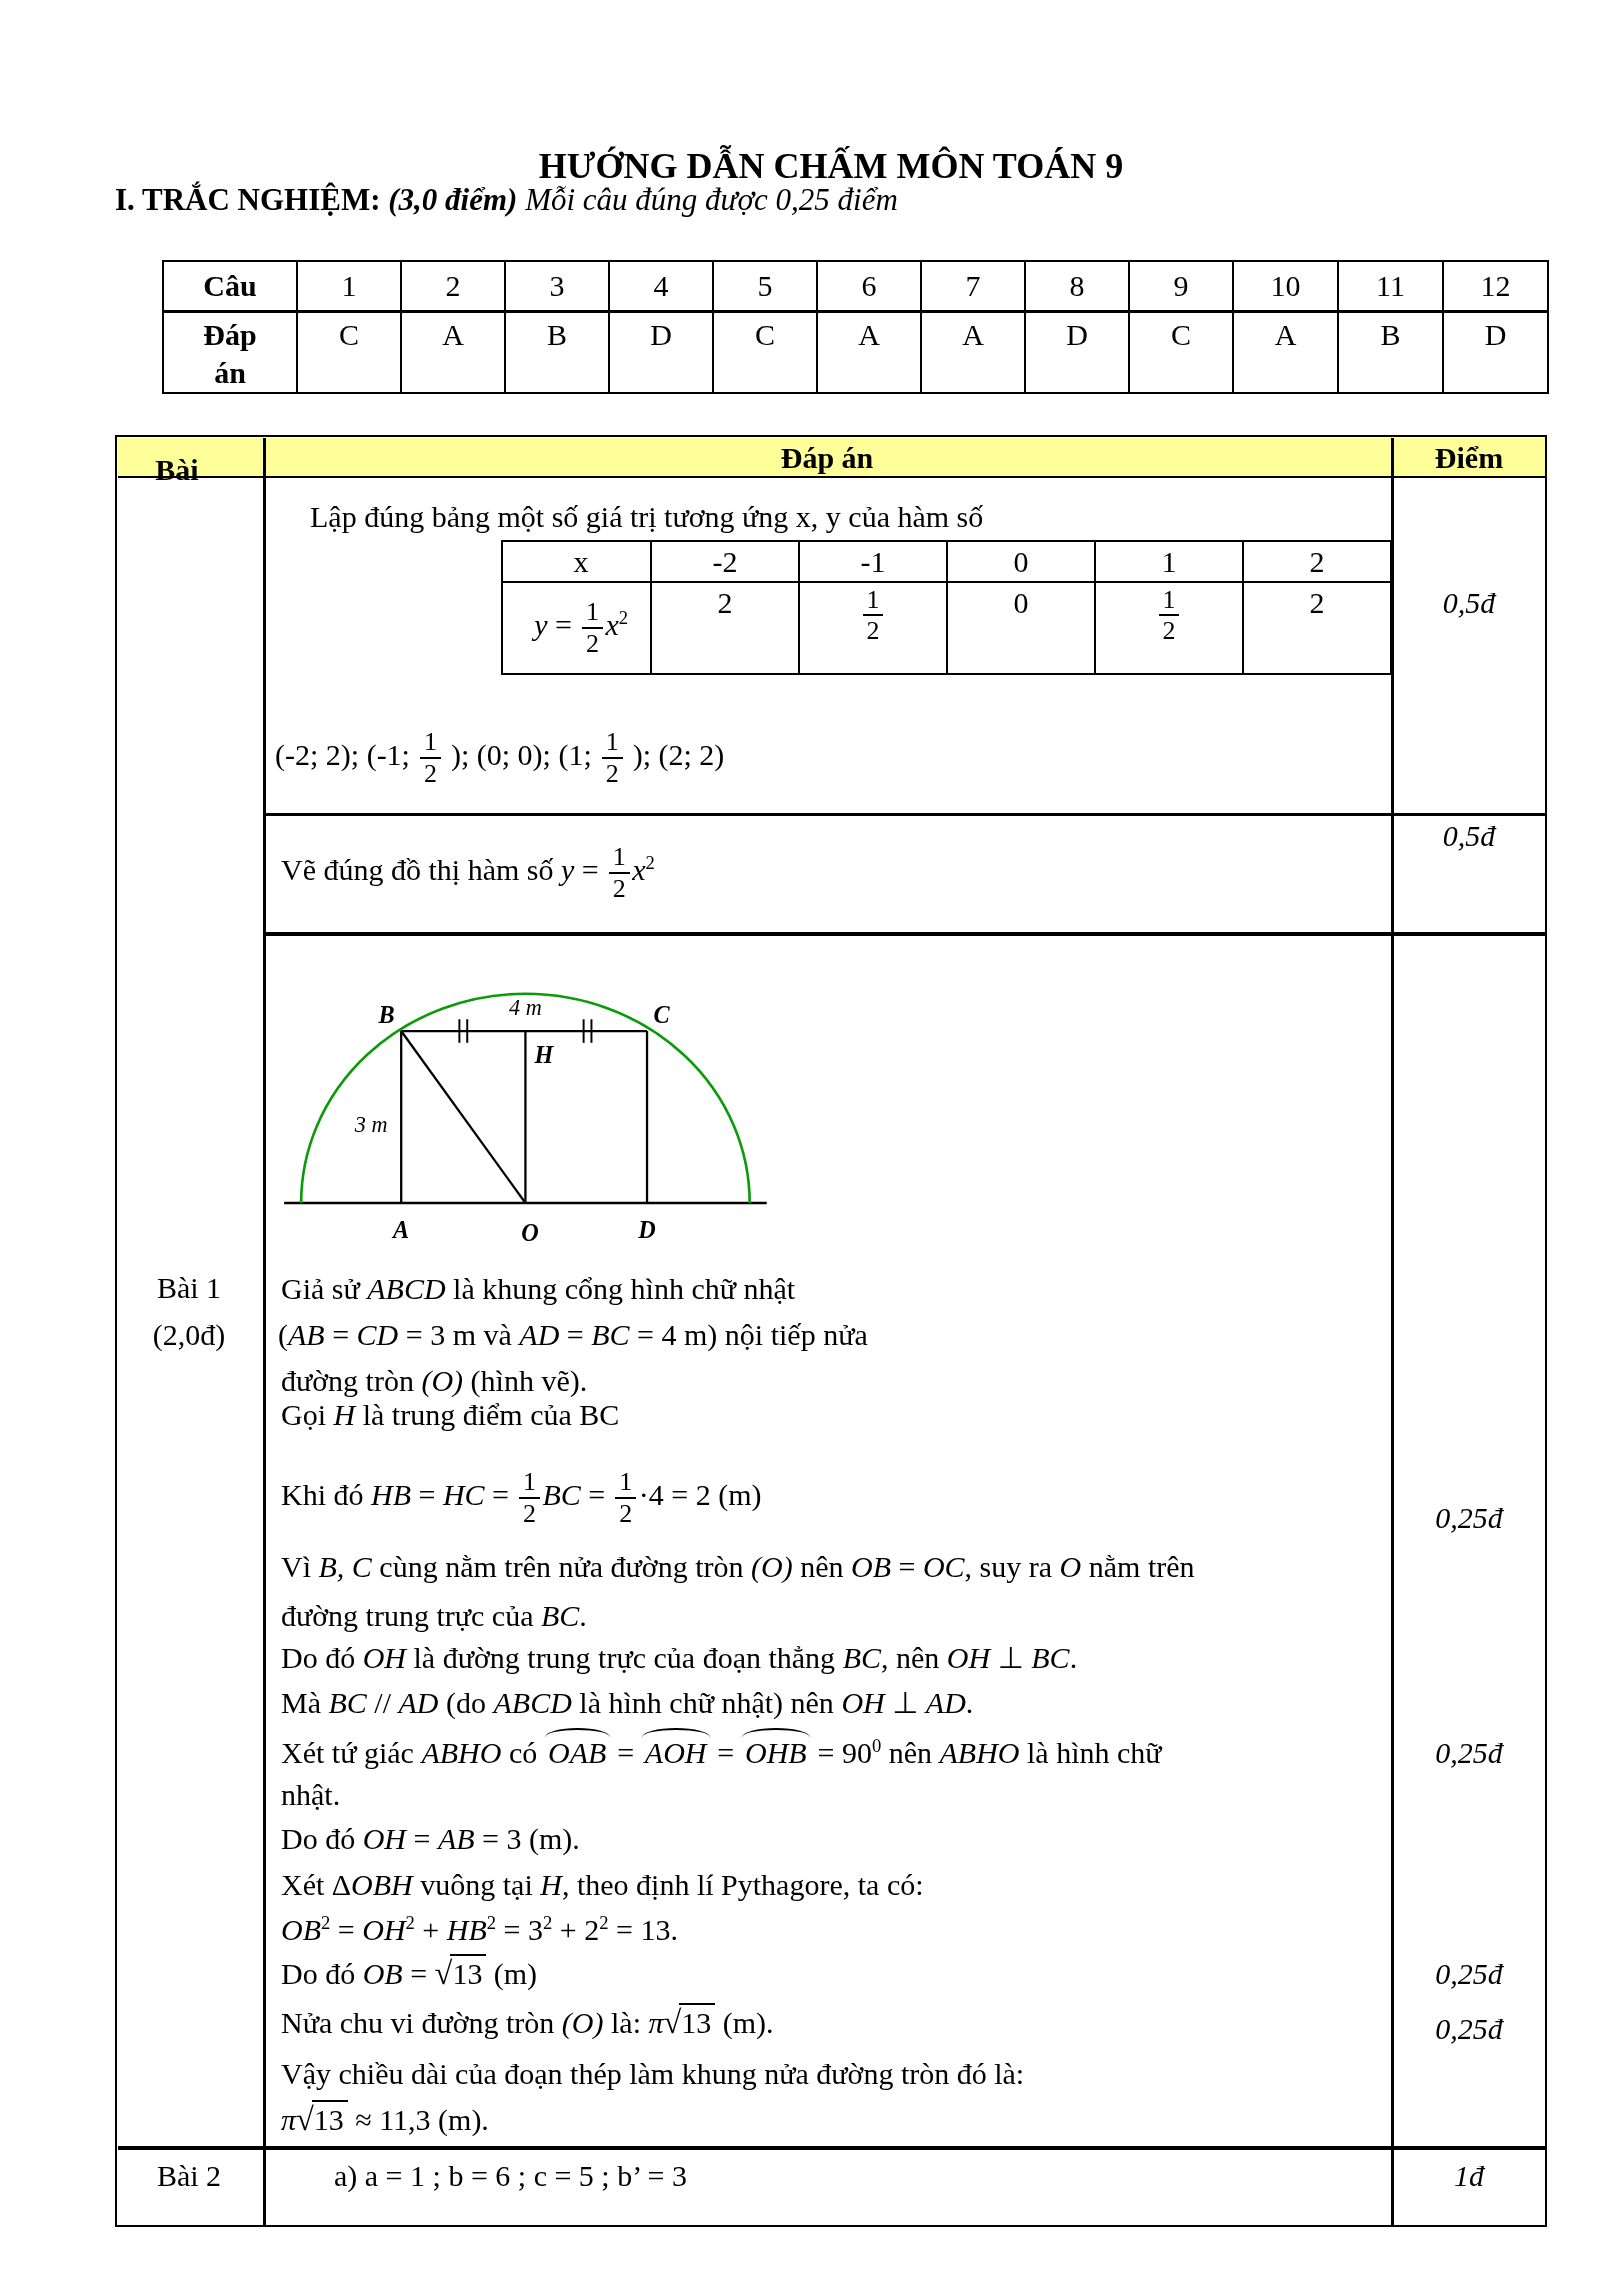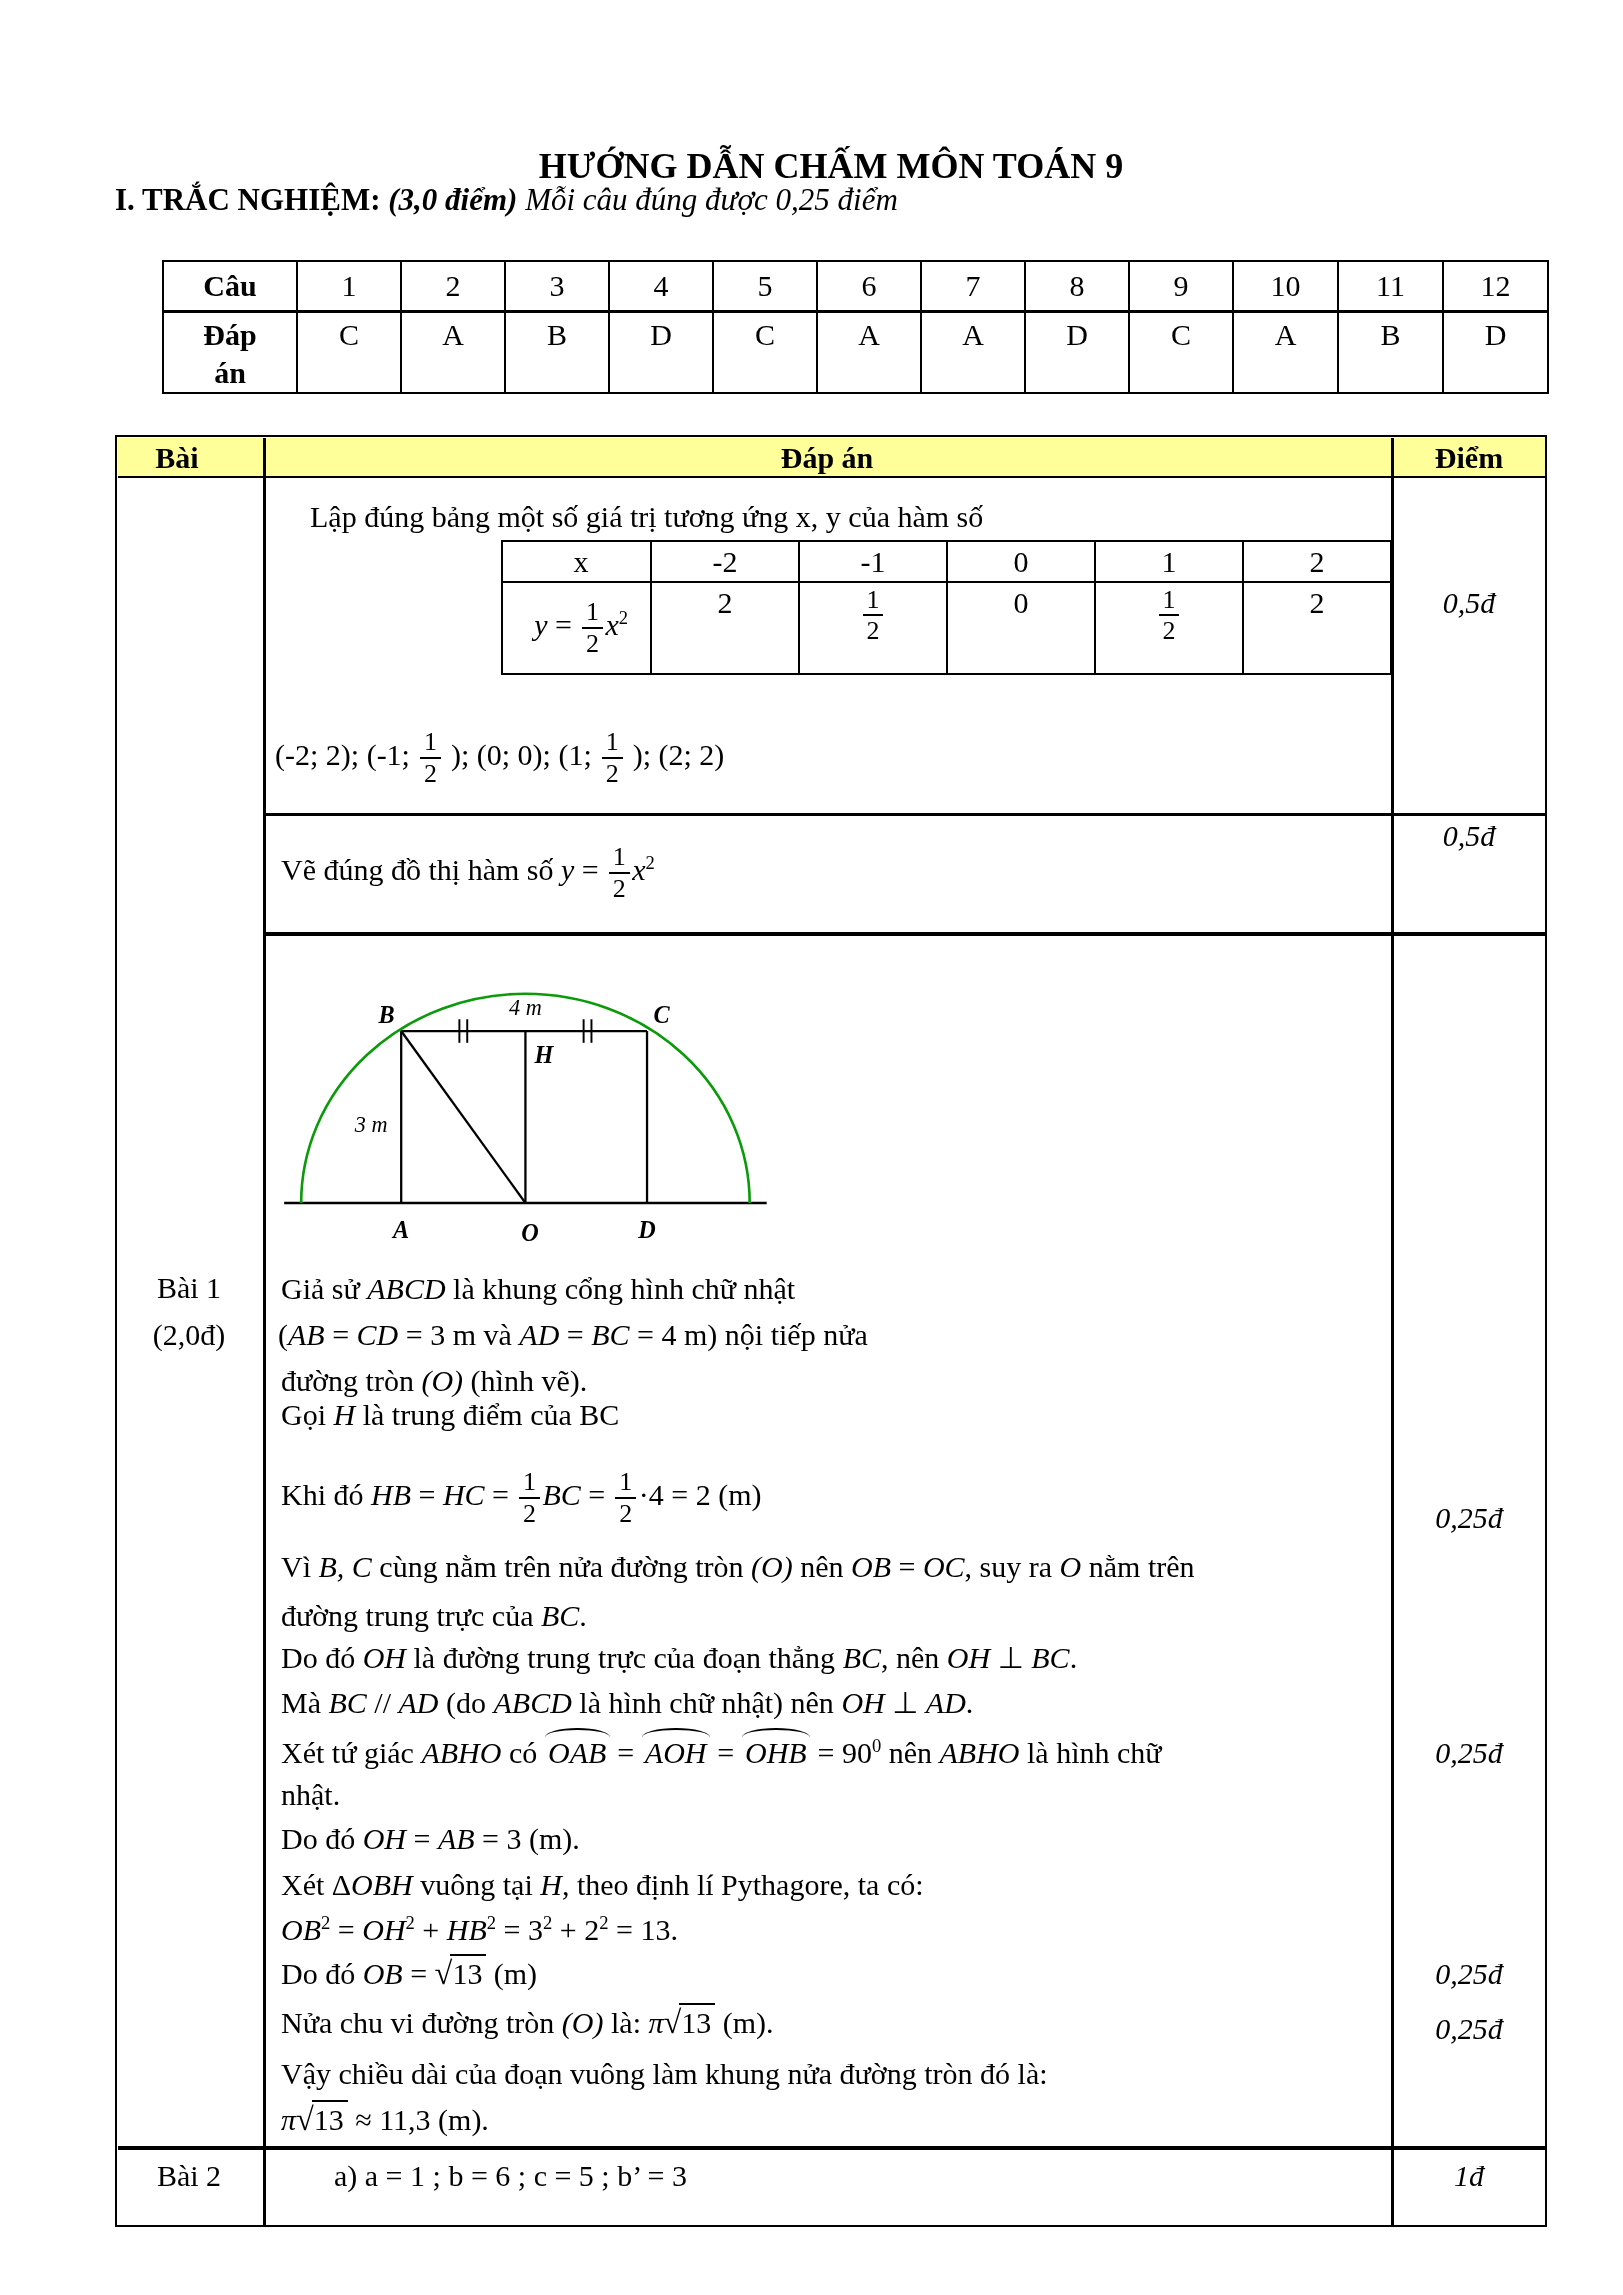--- a/index.html
+++ b/index.html
@@ -127,21 +127,21 @@
 
 
   <div class="t2box" style="left:115px; top:435px; width:1432px; height:1792px;"></div>
   <div class="t2head" style="left:118px; top:438px; width:1427px; height:40px;"></div>
   <div class="bar" style="left:263px; top:438px; width:2.6px; height:1787px;"></div>
   <div class="bar" style="left:1391px; top:438px; width:2.6px; height:1787px;"></div>
   <div class="bar" style="left:266px; top:813px; width:1279px; height:2.6px;"></div>
   <div class="bar" style="left:266px; top:932px; width:1279px; height:3.9px;"></div>
   <div class="bar" style="left:118px; top:2146px; width:1427px; height:3.9px;"></div>
 
-  <div class="hcell" style="left:115px; top:441px; width:124px;">Bài</div>
+  <div class="hcell" style="left:115px; top:453px; width:124px;">Bài</div>
   <div class="hcell" style="left:263px; top:441px; width:1128px;">Đáp án</div>
   <div class="hcell" style="left:1391px; top:441px; width:156px;">Điểm</div>
 
   <div class="abs ctr" style="left:115px; top:1269px; width:148px; height:37px; line-height:37px;">Bài 1</div>
   <div class="abs ctr" style="left:115px; top:1316px; width:148px; height:37px; line-height:37px;">(2,0đ)</div>
   <div class="abs ctr" style="left:115px; top:2157px; width:148px; height:37px; line-height:37px;">Bài 2</div>
 
   <div class="line" style="left:286px; top:498px;margin-left:24px;"><span>Lập đúng bảng một số giá trị tương ứng x, y của hàm số</span></div>
 
   <table class="vt abs" style="left:501px; top:540px; width:891px;">
@@ -208,21 +208,21 @@
   <div class="line" style="left:281px; top:1597px;"><span>đường trung trực của </span><span class="it">BC</span><span>.</span></div>
   <div class="line" style="left:281px; top:1639px;"><span>Do đó </span><span class="it">OH</span><span>  là đường trung trực của đoạn thẳng </span><span class="it">BC</span><span>, nên </span><span class="it">OH</span><span> ⊥ </span><span class="it">BC</span><span>.</span></div>
   <div class="line" style="left:281px; top:1684px;"><span>Mà </span><span class="it">BC</span><span> // </span><span class="it">AD</span><span>  (do  </span><span class="it">ABCD</span><span>  là hình chữ nhật) nên </span><span class="it">OH</span><span> ⊥ </span><span class="it">AD</span><span>.</span></div>
   <div class="line" style="left:281px; top:1734px;"><span>Xét tứ giác  </span><span class="it">ABHO</span><span>  có </span><span class="hat">OAB</span><span> = </span><span class="hat">AOH</span><span> = </span><span class="hat">OHB</span><span> = 90</span><span class="sup">0</span><span> nên  </span><span class="it">ABHO</span><span>  là hình chữ</span></div>
   <div class="line" style="left:281px; top:1776px;"><span>nhật.</span></div>
   <div class="line" style="left:281px; top:1820px;"><span>Do đó  </span><span class="it">OH</span><span> = </span><span class="it">AB</span><span> = 3 (m).</span></div>
   <div class="line" style="left:281px; top:1866px;"><span>Xét Δ</span><span class="it">OBH</span><span>  vuông tại  </span><span class="it">H</span><span>,  theo định lí Pythagore, ta có:</span></div>
   <div class="line" style="left:281px; top:1911px;"><span class="it">OB</span><span class="sup">2</span><span> = </span><span class="it">OH</span><span class="sup">2</span><span> + </span><span class="it">HB</span><span class="sup">2</span><span> = 3</span><span class="sup">2</span><span> + 2</span><span class="sup">2</span><span> = 13.</span></div>
   <div class="line r" style="left:281px; top:1950px;"><span>Do đó </span><span class="it">OB</span><span> =  </span><span class="sq"><span class="rs">√</span><span class="rb">13</span></span><span>  (m)</span></div>
   <div class="line r" style="left:281px; top:1999px;"><span>Nửa chu vi đường tròn </span><span class="it">(O)</span><span> là:  </span><span class="it">π</span><span class="sq"><span class="rs">√</span><span class="rb">13</span></span><span>  (m).</span></div>
-  <div class="line" style="left:281px; top:2055px;"><span>Vậy chiều dài của đoạn vuông làm khung nửa đường tròn đó là:</span></div>
+  <div class="line" style="left:281px; top:2055px;"><span>Vậy chiều dài của đoạn thép làm khung nửa đường tròn đó là:</span></div>
   <div class="line r" style="left:281px; top:2096px;"><span class="it">π</span><span class="sq"><span class="rs">√</span><span class="rb">13</span></span><span> ≈ 11,3 (m).</span></div>
 
   <div class="line" style="left:334px; top:2157px;"><span>a)  a = 1 ; b = 6 ; c = 5 ; b’ = 3</span></div>
 
   <div class="score" style="left:1391px; top:584px;">0,5đ</div>
   <div class="score" style="left:1391px; top:817px;">0,5đ</div>
   <div class="score" style="left:1391px; top:1499px;">0,25đ</div>
   <div class="score" style="left:1391px; top:1734px;">0,25đ</div>
   <div class="score" style="left:1391px; top:1955px;">0,25đ</div>
   <div class="score" style="left:1391px; top:2010px;">0,25đ</div>

